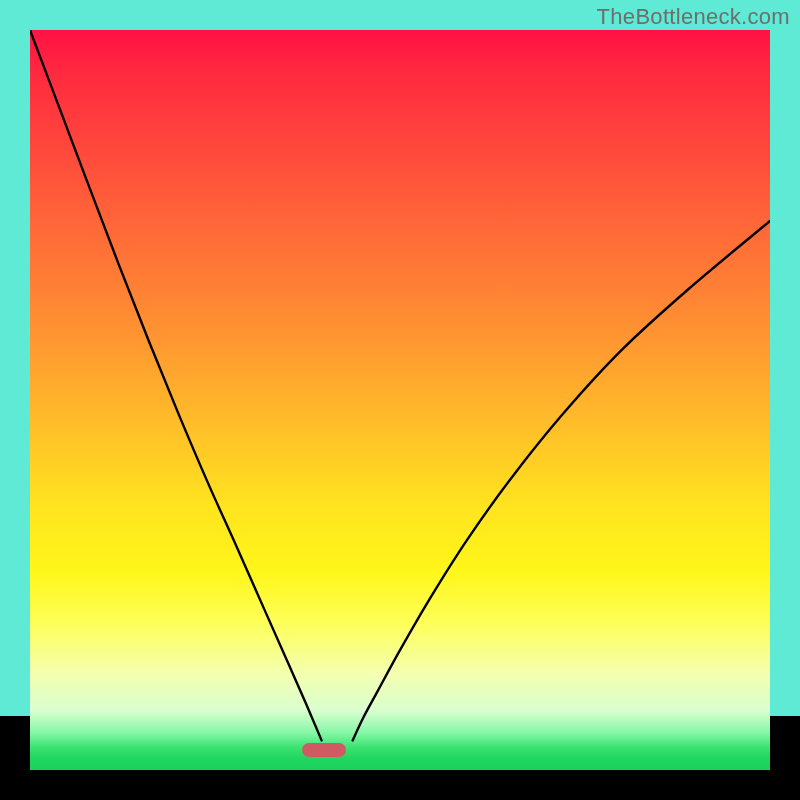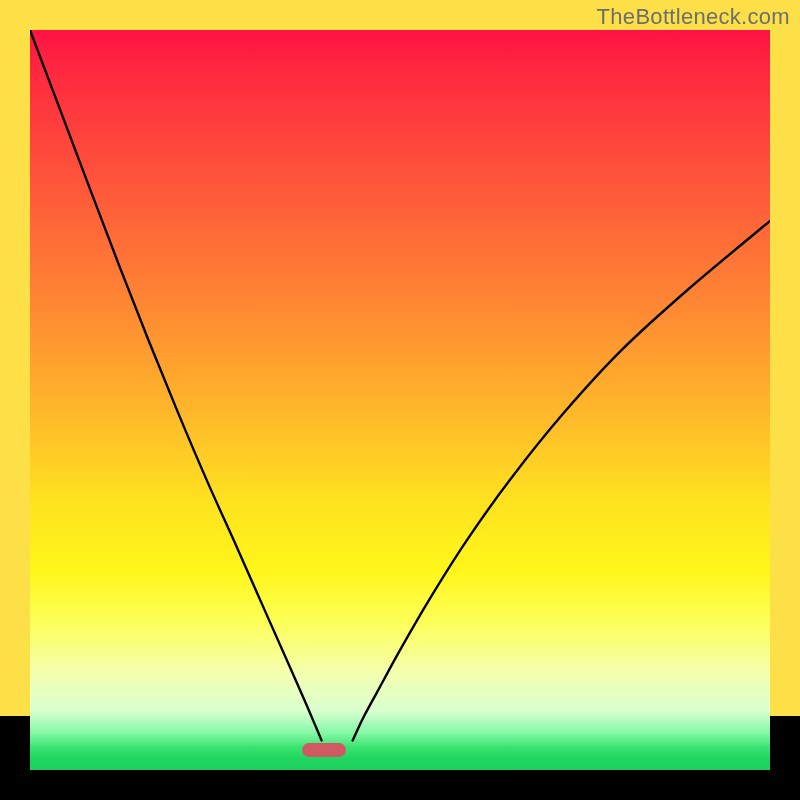--- a/index.html
+++ b/index.html
@@ -8,21 +8,21 @@
     width: 800px;
     height: 800px;
     background: #000;
     overflow: hidden;
     font-family: Arial, Helvetica, sans-serif;
   }
   .outer {
     position: relative;
     width: 800px;
     height: 716px;
-    background: #fde047;
+    background: #5eead4;
   }
   .watermark {
     position: absolute;
     top: 4px;
     right: 10px;
     color: #6e6e6e;
     font-size: 22px;
     font-weight: 500;
     letter-spacing: 0.3px;
     z-index: 50;

